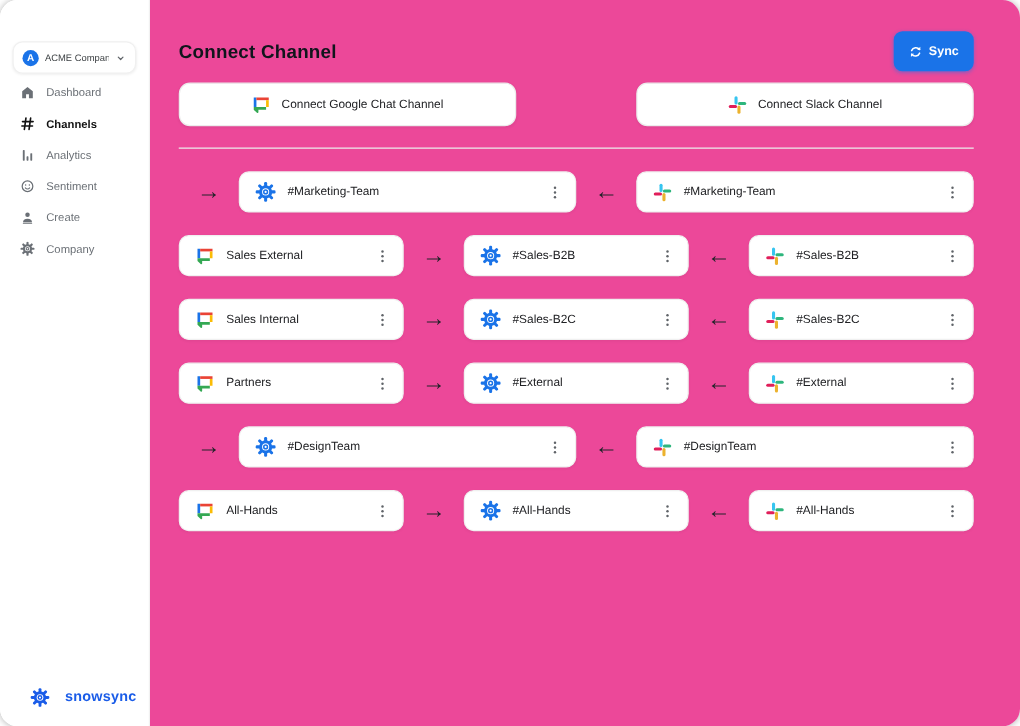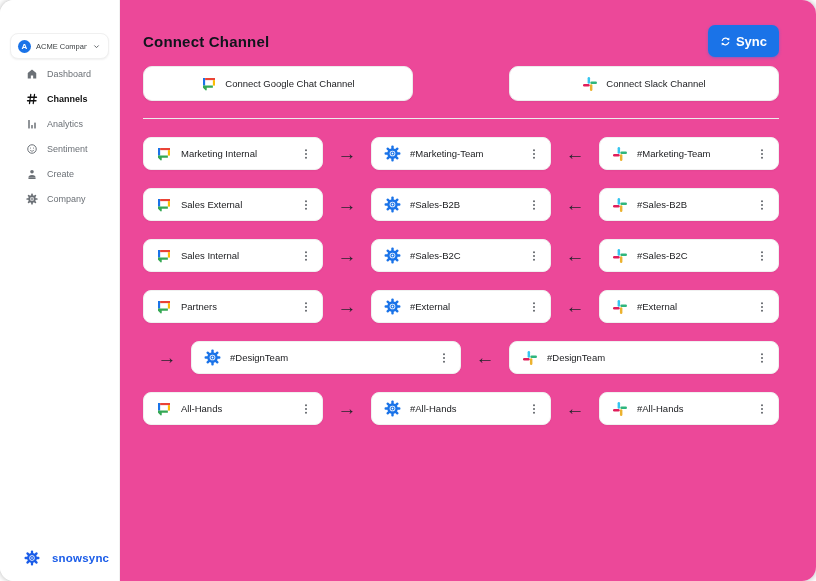--- a/index.html
+++ b/index.html
@@ -56,21 +56,21 @@
     white-space: nowrap;
     overflow: hidden;
   }
   .chev { width: 9px; height: 9px; color: #5f6368; flex: 0 0 9px; }
   .nav { margin-top: 2px; }
   .nav-item {
     height: 25px;
     display: flex;
     align-items: center;
     gap: 9px;
-    padding-left: 26px;
+    padding-left: 16px;
     color: #6b7076;
     font-size: 9px;
     cursor: pointer;
   }
   .nav-item .nicon { width: 12px; height: 12px; flex: 0 0 12px; }
   .nav-item.active { color: #111; font-weight: 700; }
   .logo {
     position: absolute;
     left: 24px;
     bottom: 15px;
@@ -97,21 +97,21 @@
     align-items: center;
   }
   .title { font-size: 15px; font-weight: 700; color: #10151c; letter-spacing: .2px; }
   .sync-btn {
     height: 24px;
     background: #1a73e8;
     border: none;
     border-radius: 7px;
     color: #fff;
     font-family: inherit;
-    font-size: 13px;
+    font-size: 10px;
     font-weight: 600;
     display: flex; align-items: center; gap: 5px;
     padding: 16px 12px;
     cursor: pointer;
     box-shadow: 0 1px 3px rgba(26,115,232,.45);
   }
   .sync-btn .ricon { width: 11px; height: 11px; color: #fff; }
   .btnrow { margin-top: 13px; display: flex; }
   .connect-btn {
     flex: 1 1 0;
@@ -315,31 +315,20 @@
           </svg>
         <span>Connect Slack Channel</span>
       </button>
     </div>
 
     <div class="divider"></div>
 
     <div class="rows">
 
       <div class="row">
-        <div class="card">
-          <svg class="cicon">
-              <use href="#i-gchat"></use>
-            </svg>
-          <span class="card-label">Marketing Internal</span>
-          <button class="kebab">
-              <svg>
-                <use href="#i-kebab"></use>
-              </svg>
-            </button>
-        </div>
         <div class="gapcol">
             <span class="arrow">→</span>
           </div>
         <div class="card">
           <svg class="cicon blue">
               <use href="#i-gear"></use>
             </svg>
           <span class="card-label">#Marketing-Team</span>
           <button class="kebab">
               <svg>

